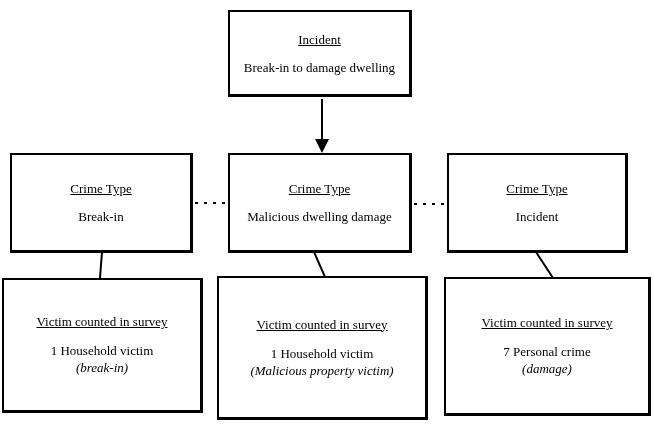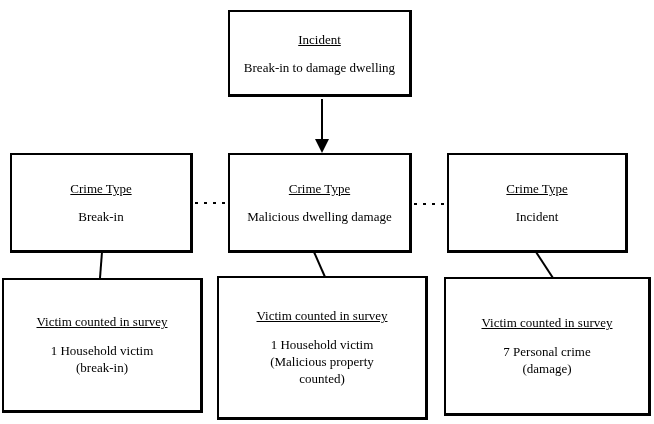--- a/index.html
+++ b/index.html
@@ -38,20 +38,21 @@
   .dbox .value {
     display: block;
   }
   .dbox .value-lines {
     line-height: 17px;
   }
   .dbox .value-line2 {
     display: block;
     max-width: 150px;
     margin: 0 auto;
+    font-style: italic;
   }
   .connector-layer {
     position: absolute;
     left: 0;
     top: 0;
     width: 654px;
     height: 424px;
     pointer-events: none;
   }
 </style>
@@ -100,21 +101,21 @@
     <span class="value value-lines">
       <span>1 Household victim</span>
       <span class="value-line2">(break-in)</span>
     </span>
   </div>
 
   <div class="dbox" style="left:217px; top:276px; width:211px; height:144px;">
     <span class="heading">Victim counted in survey</span>
     <span class="value value-lines">
       <span>1 Household victim</span>
-      <span class="value-line2">(Malicious property counted)</span>
+      <span class="value-line2">(Malicious property victim)</span>
     </span>
   </div>
 
   <div class="dbox" style="left:444px; top:277px; width:207px; height:139px;">
     <span class="heading">Victim counted in survey</span>
     <span class="value value-lines">
       <span>7 Personal crime</span>
       <span class="value-line2">(damage)</span>
     </span>
   </div>

